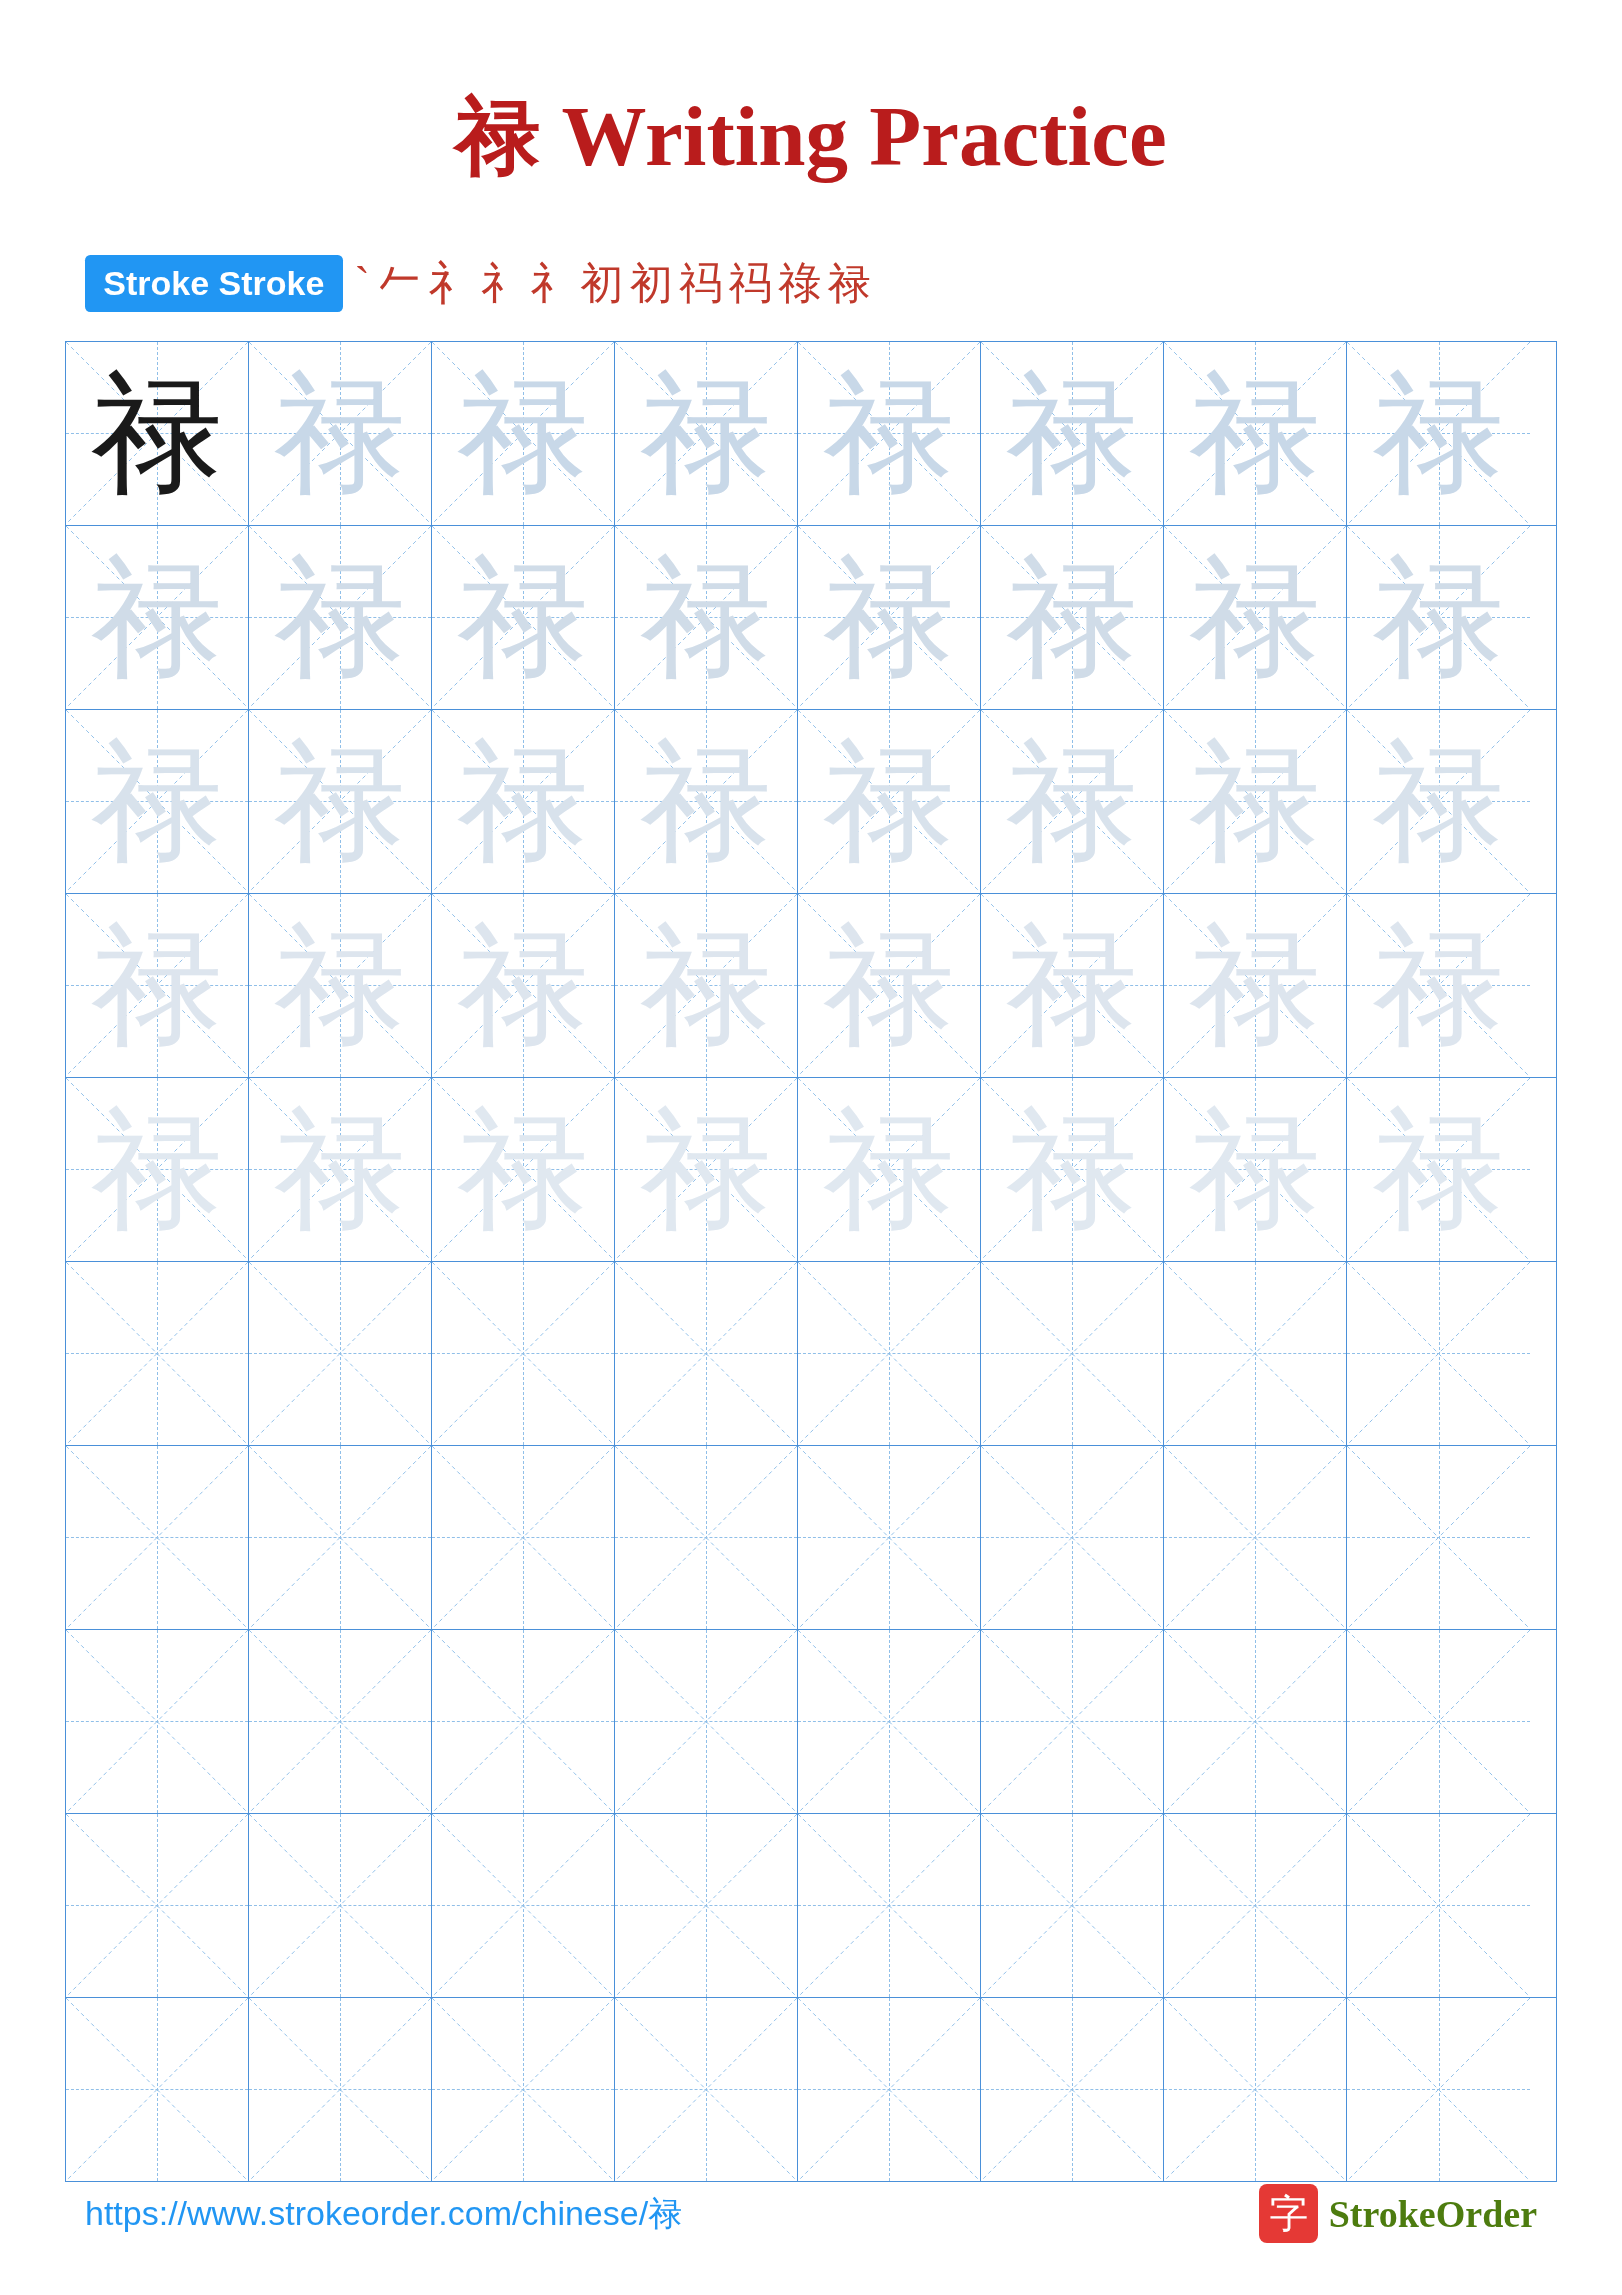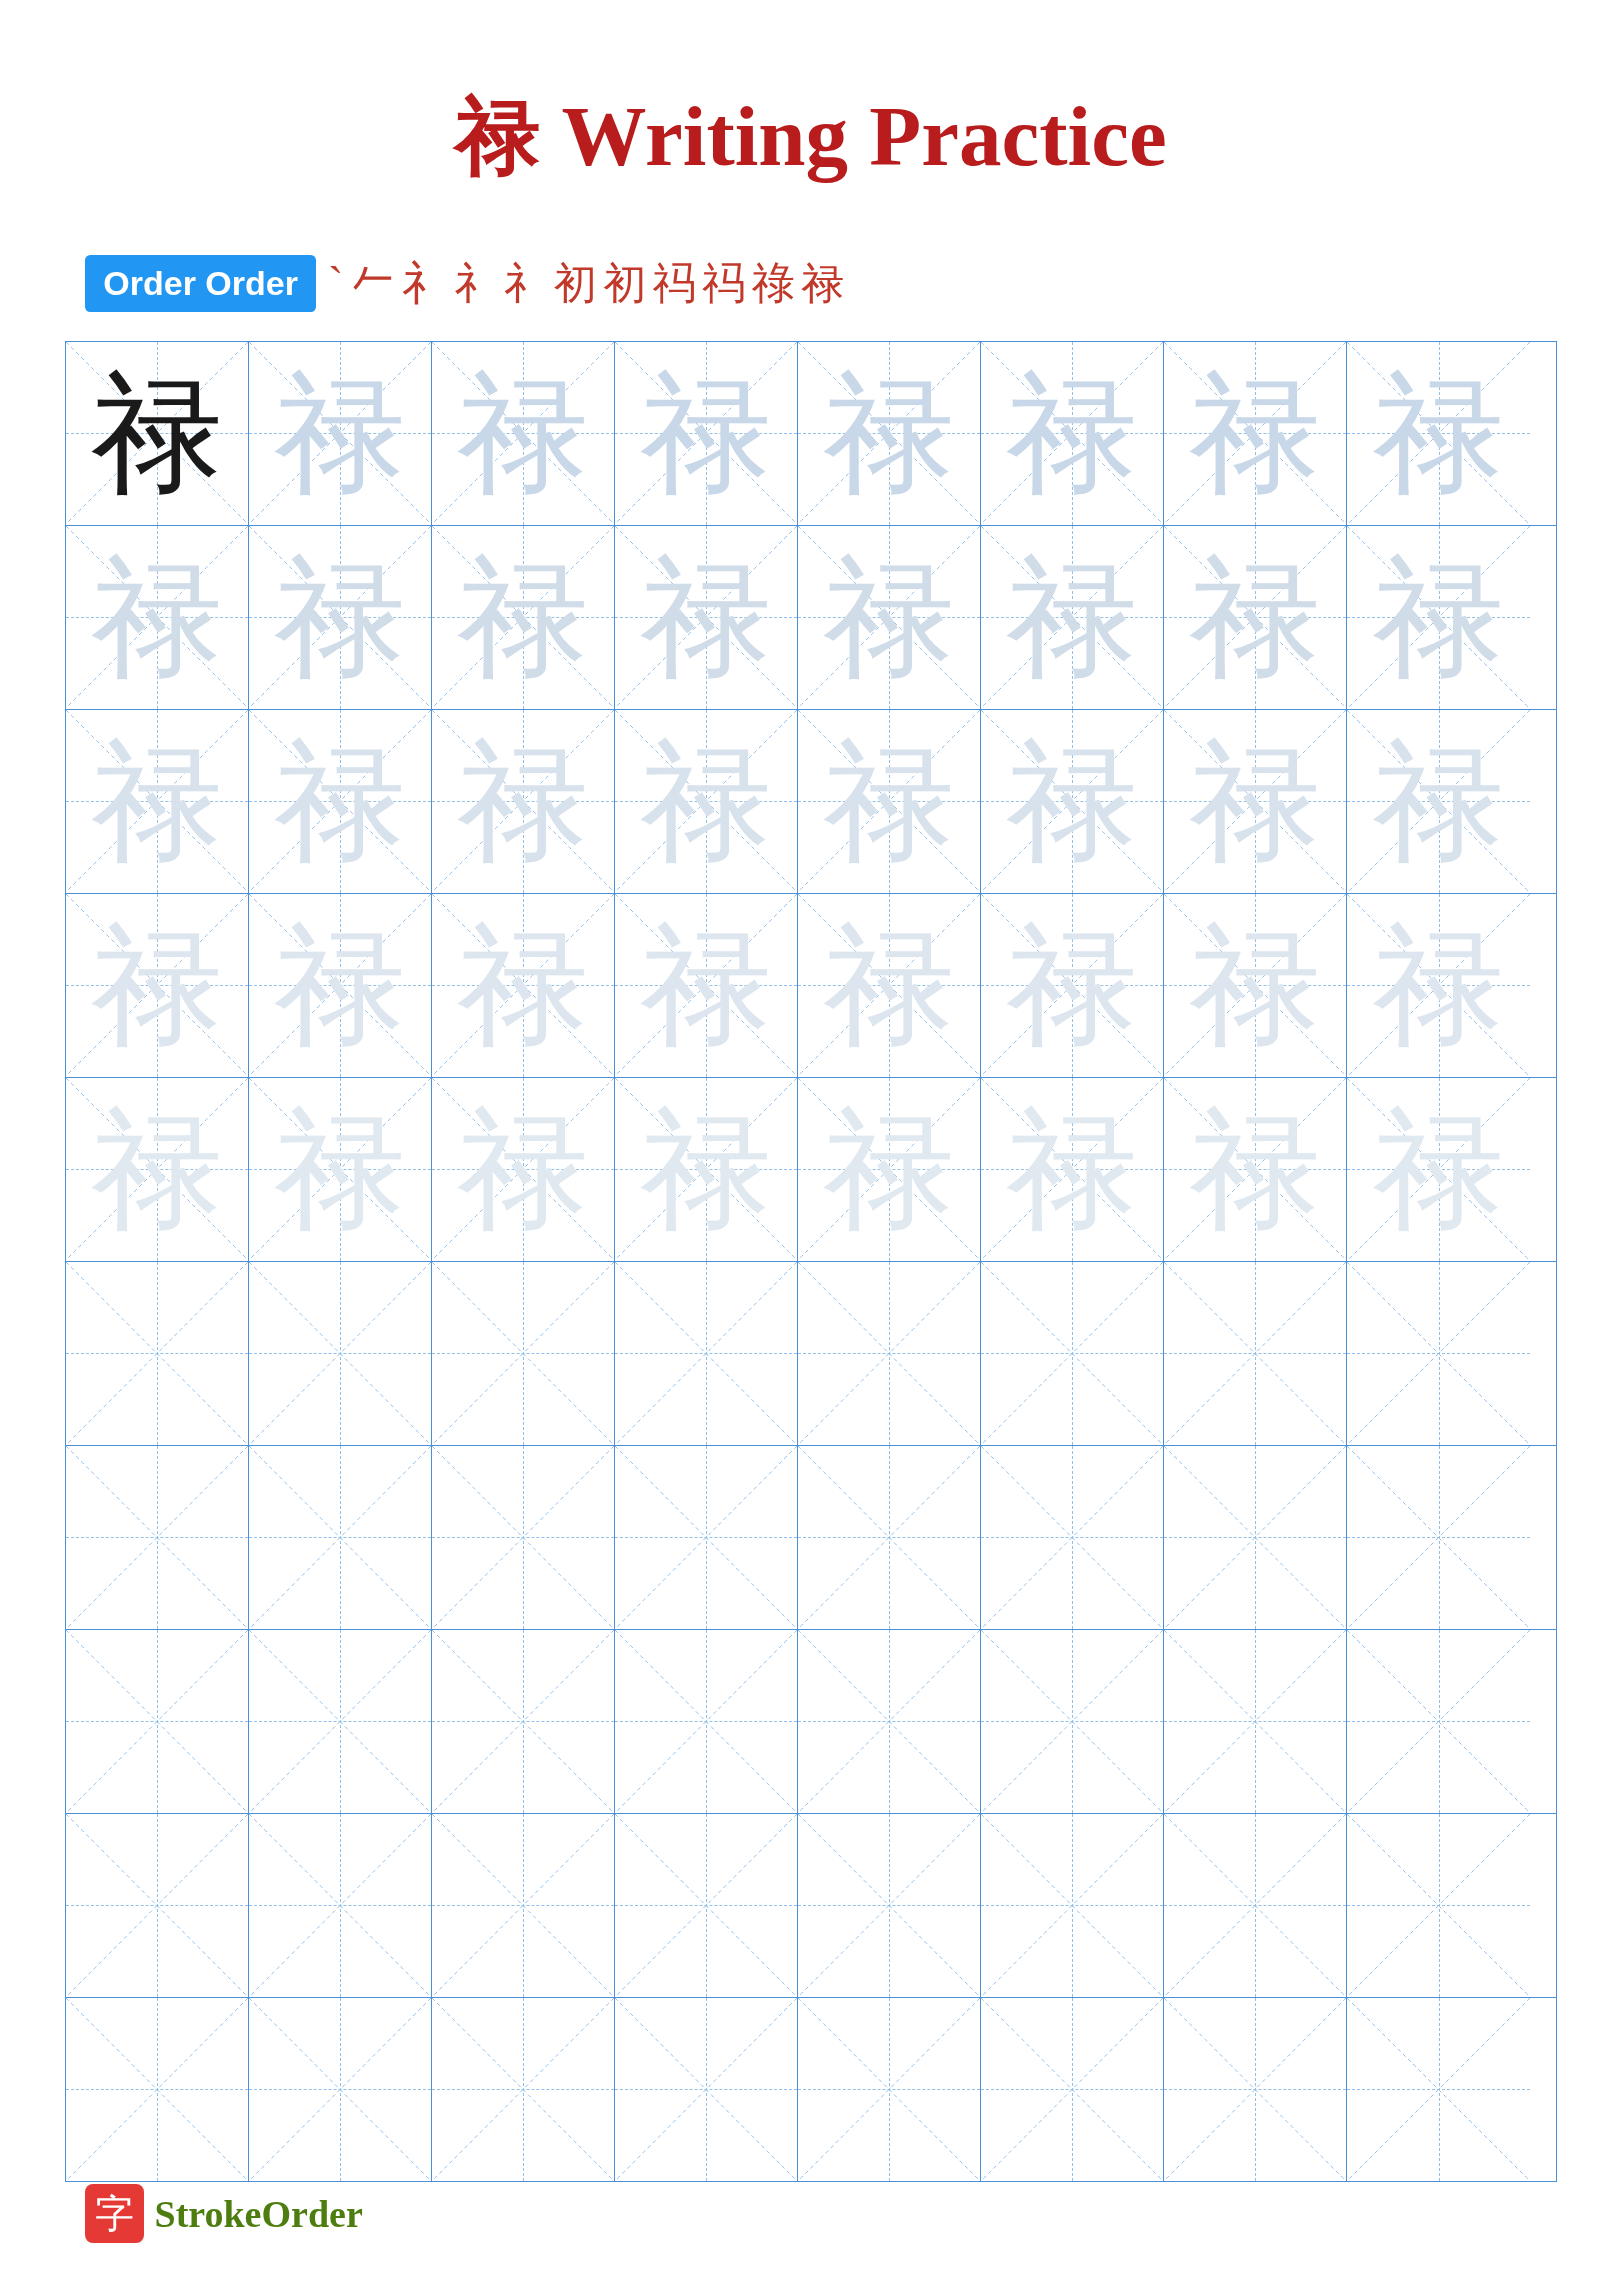--- a/index.html
+++ b/index.html
@@ -215,21 +215,21 @@
 
   </style>
 </head>
 <body>
 
 <div class="page-title">
   <span style="color:#b91c1c;">禄 Writing Practice</span>
 </div>
 
 <div class="stroke-order-row">
-  <div class="stroke-order-badge">Order Order</div>
+  <div class="stroke-order-badge">Stroke Stroke</div>
   <div class="stroke-sequence">
     <span class="stroke-seq-item">`</span>
     <span class="stroke-seq-item">𠂉</span>
     <span class="stroke-seq-item">礻</span>
     <span class="stroke-seq-item" style="font-size:43px;">礻</span>
     <span class="stroke-seq-item" style="font-size:43px;">礻</span>
     <span class="stroke-seq-item" style="font-size:43px;">初</span>
     <span class="stroke-seq-item" style="font-size:43px;">初</span>
     <span class="stroke-seq-item" style="font-size:43px;">祃</span>
     <span class="stroke-seq-item" style="font-size:43px;">祃</span>
@@ -786,20 +786,21 @@
         <svg style="position:absolute;top:0;left:0;width:100%;height:100%;" viewBox="0 0 280 280" preserveAspectRatio="none">
           <line x1="0" y1="0" x2="280" y2="280" stroke="#90bfe8" stroke-width="1.5" stroke-dasharray="6,5"></line>
           <line x1="280" y1="0" x2="0" y2="280" stroke="#90bfe8" stroke-width="1.5" stroke-dasharray="6,5"></line>
         </svg>
       </div>
   </div>
 
 </div>
 
 <div class="footer">
+  <span class="footer-url">https://www.strokeorder.com/chinese/禄</span>
   <div class="footer-logo">
     <div class="logo-icon">
       <span>字</span>
     </div>
     <span class="logo-text">StrokeOrder</span>
   </div>
 </div>
 
 
 </body></html>

